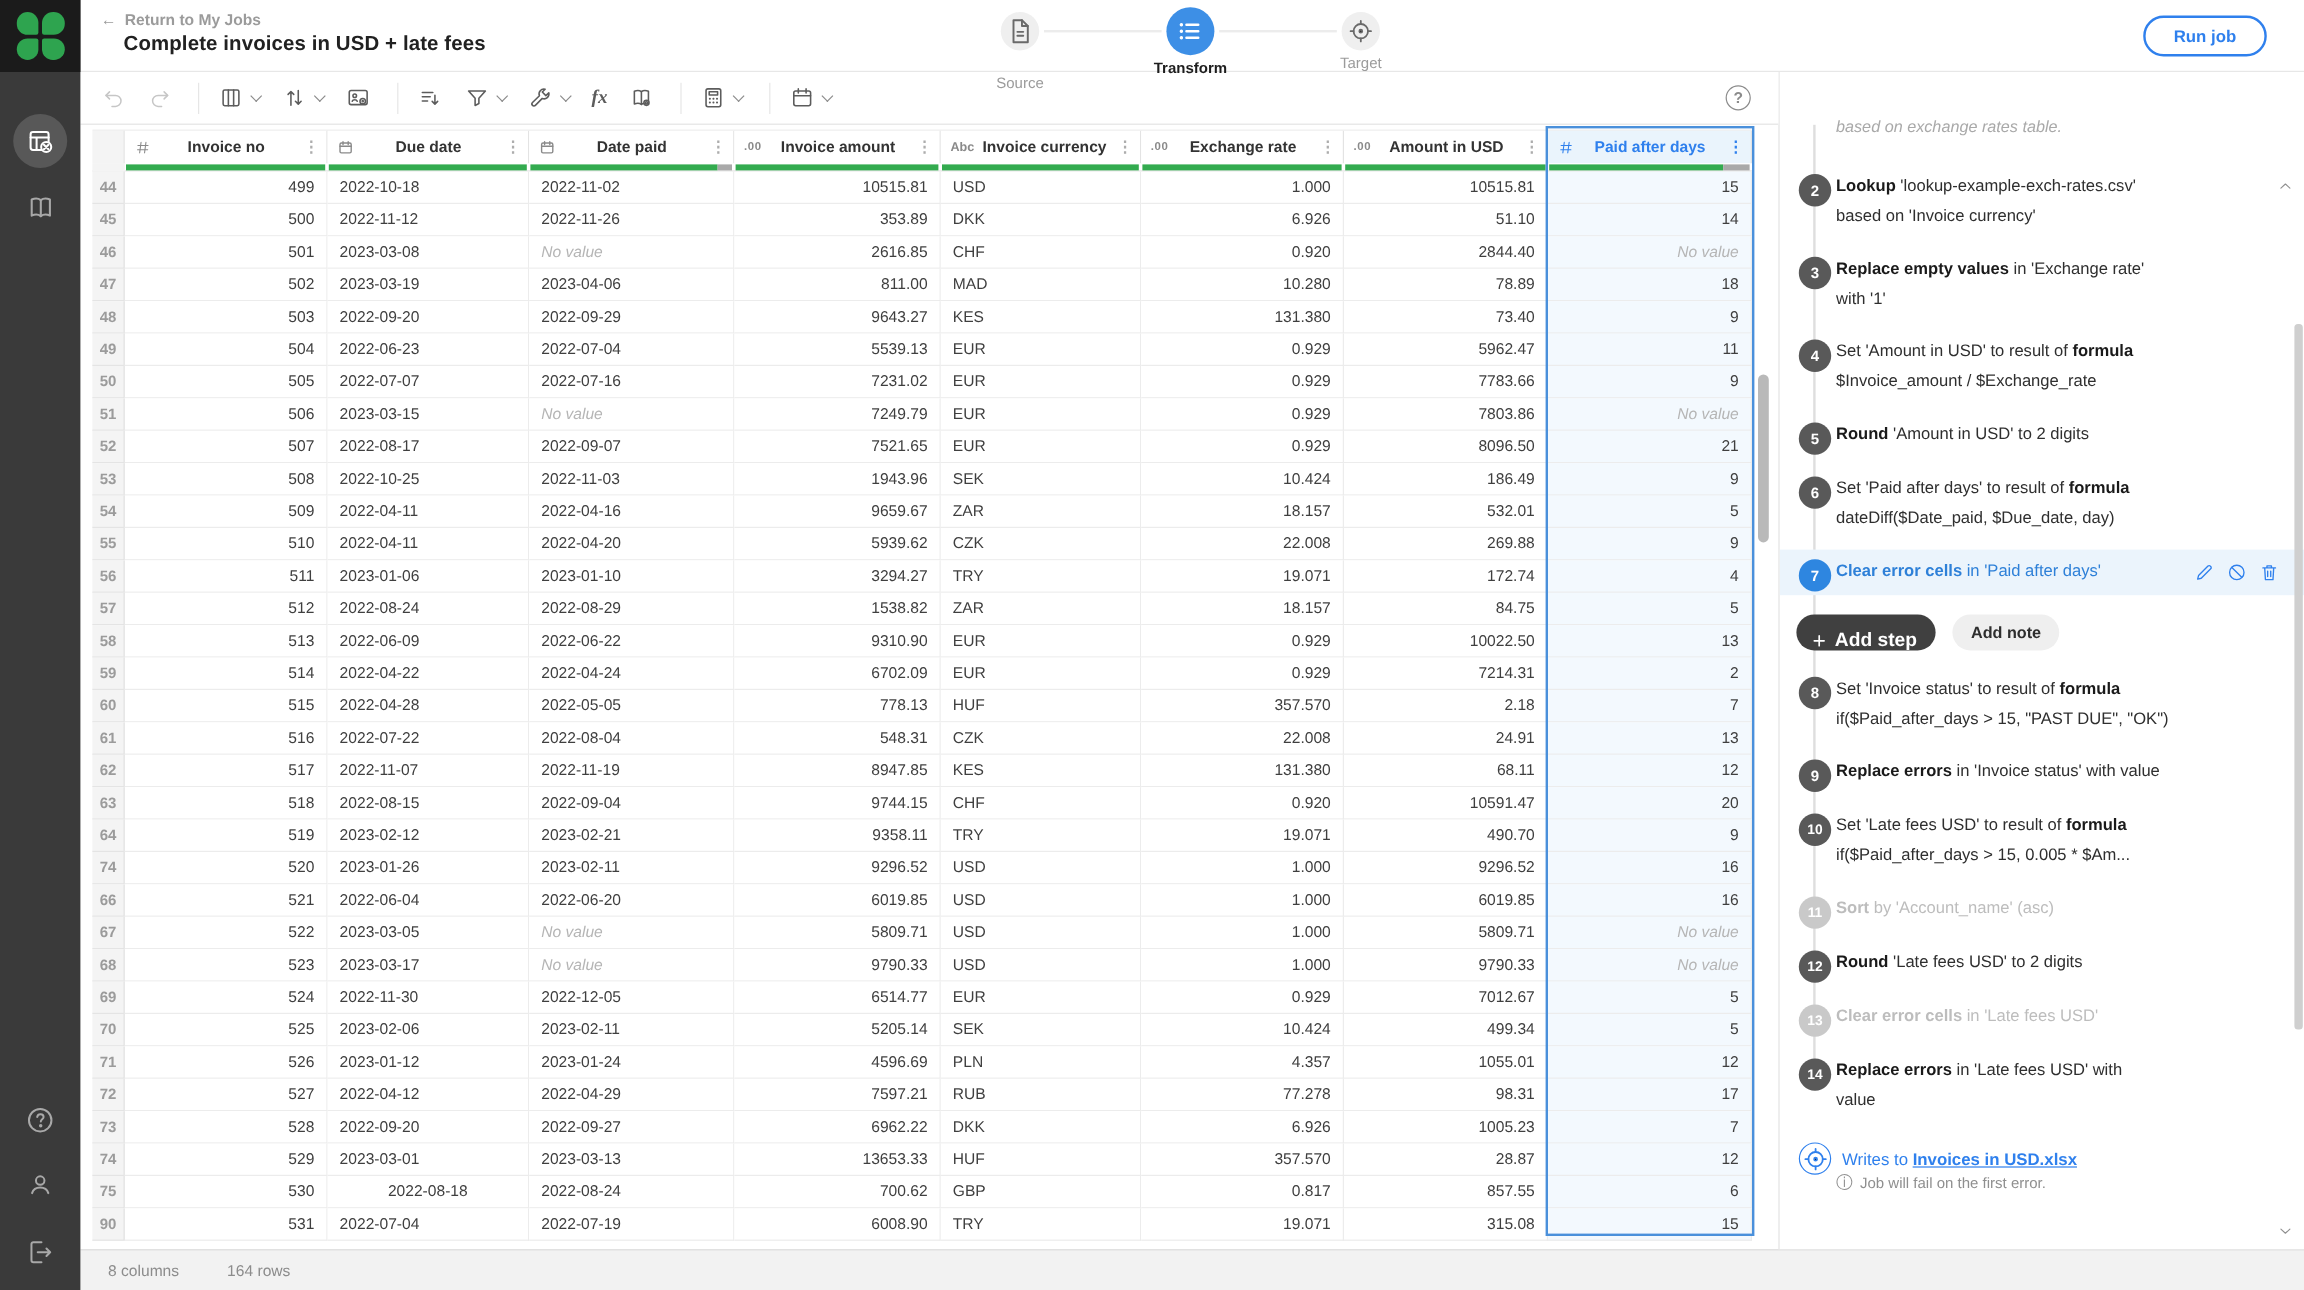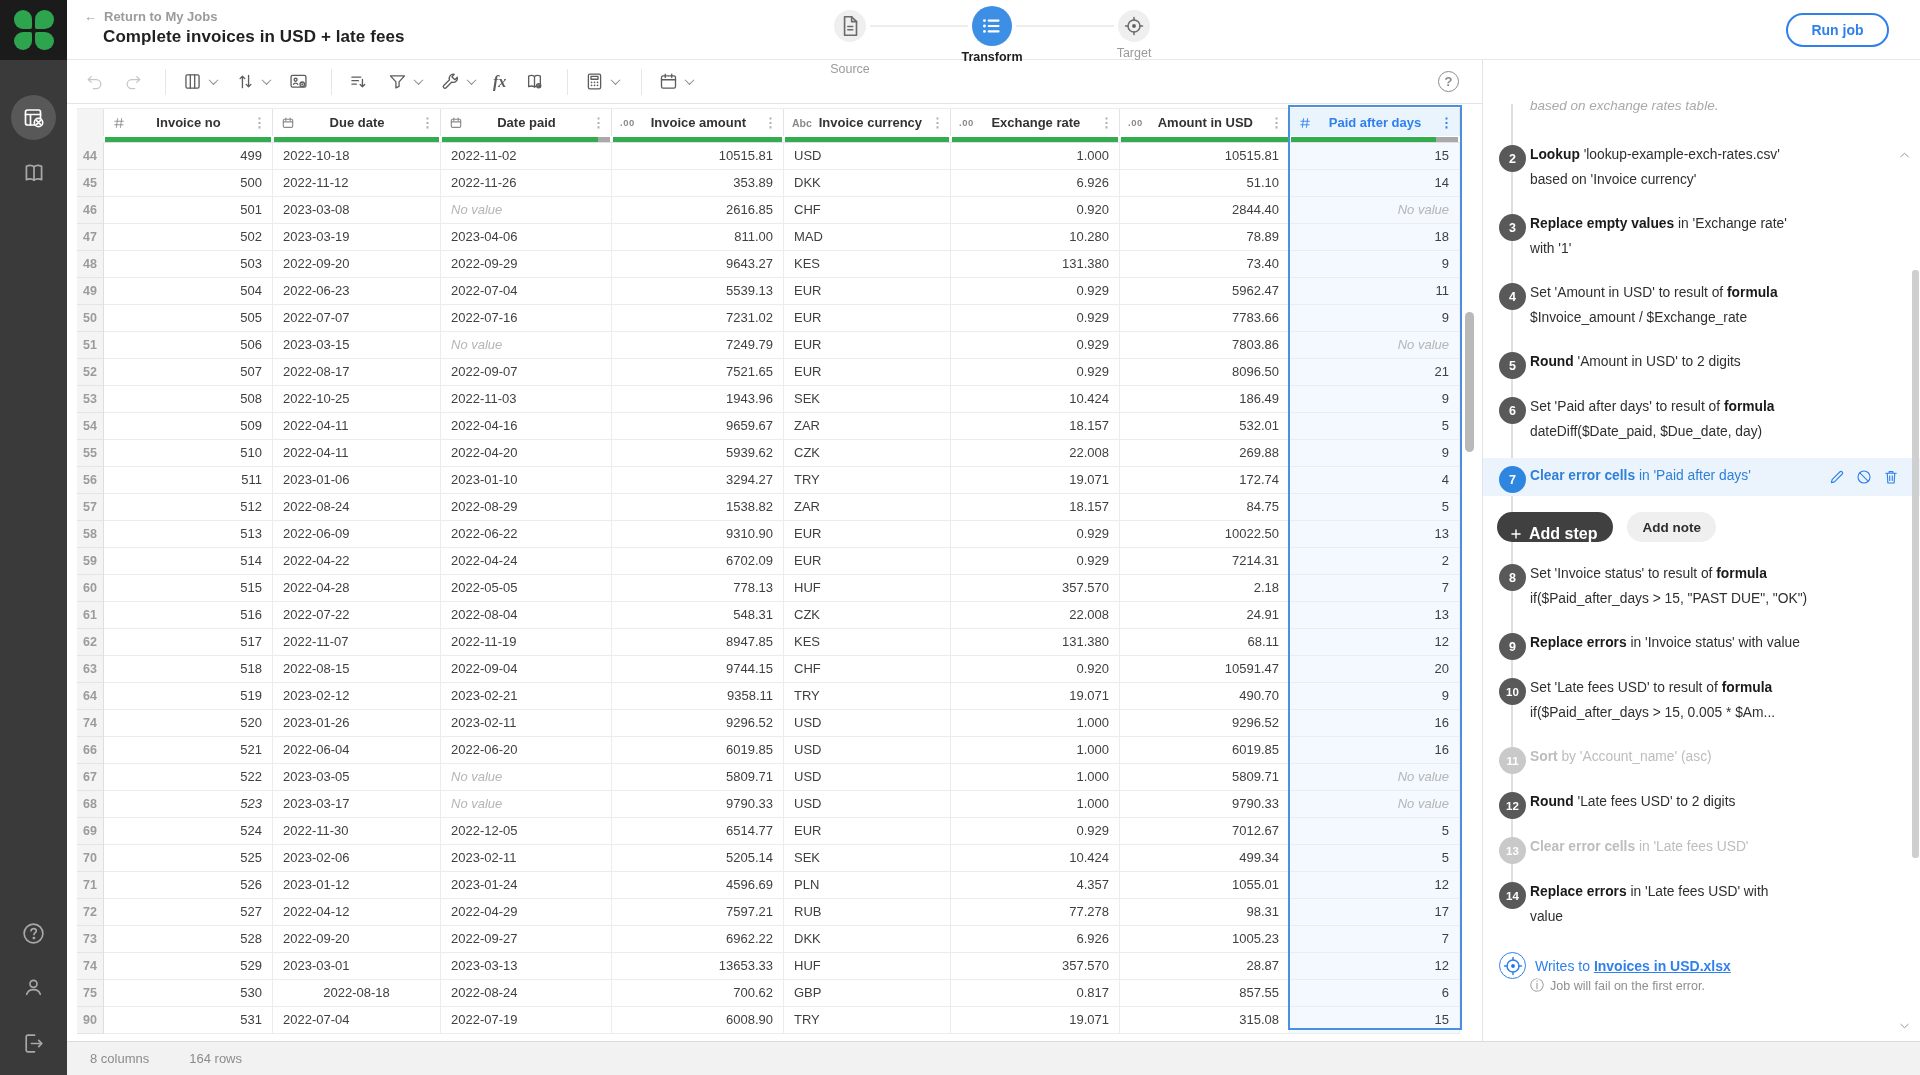--- a/index.html
+++ b/index.html
@@ -588,21 +588,21 @@
           <div class="g-cell" style="width: 168px;">2023-03-05</div>
           <div class="g-cell" style="width: 171px;"><span class="noval">No value</span></div>
           <div class="g-cell al-r" style="width: 172px;">5809.71</div>
           <div class="g-cell" style="width: 167px;">USD</div>
           <div class="g-cell al-r" style="width: 169px;">1.000</div>
           <div class="g-cell al-r" style="width: 170px;">5809.71</div>
           <div class="g-cell al-r selcol" style="width: 170px;"><span class="noval">No value</span></div>
         </div>
         <div class="g-row">
           <div class="g-cell rn" style="width: 27px;">68</div>
-          <div class="g-cell al-r" style="width: 169px; font-style: italic;">523</div>
+          <div class="g-cell al-r" style="width: 169px;">523</div>
           <div class="g-cell" style="width: 168px;">2023-03-17</div>
           <div class="g-cell" style="width: 171px;"><span class="noval">No value</span></div>
           <div class="g-cell al-r" style="width: 172px;">9790.33</div>
           <div class="g-cell" style="width: 167px;">USD</div>
           <div class="g-cell al-r" style="width: 169px;">1.000</div>
           <div class="g-cell al-r" style="width: 170px;">9790.33</div>
           <div class="g-cell al-r selcol" style="width: 170px;"><span class="noval">No value</span></div>
         </div>
         <div class="g-row">
           <div class="g-cell rn" style="width: 27px;">69</div>

